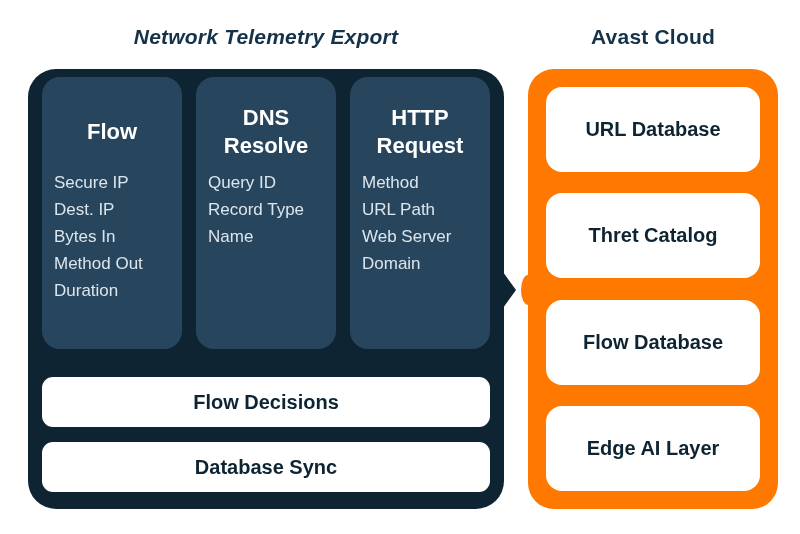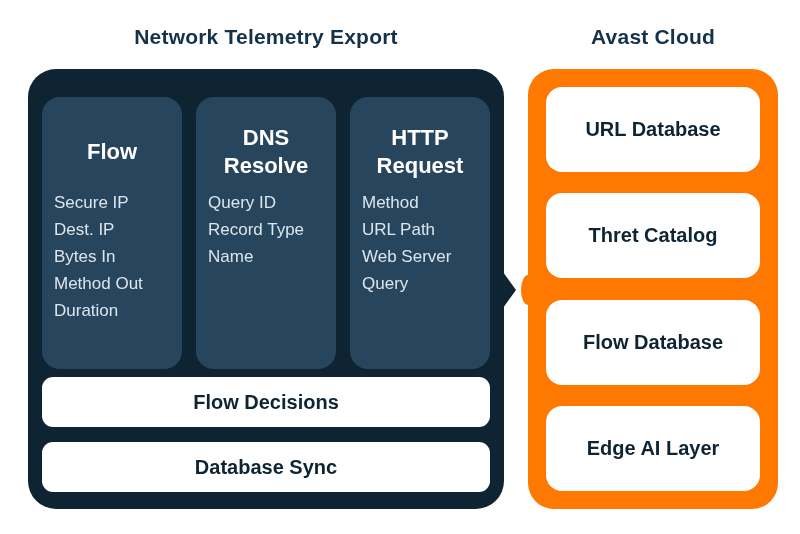--- a/index.html
+++ b/index.html
@@ -16,41 +16,41 @@
     position: absolute;
     top: 24px;
     height: 26px;
     line-height: 26px;
     text-align: center;
     font-size: 21px;
     font-weight: 700;
     color: #14334A;
     letter-spacing: 0.2px;
   }
-  .panel-title.left  { left: 28px;  width: 476px; }
+  .panel-title.left  { left: 28px;  width: 476px; font-style: italic; }
   .panel-title.right { left: 528px; width: 250px; }
 
   
   .telemetry-panel {
     position: absolute;
     left: 28px; top: 69px;
     width: 476px; height: 440px;
     background: #0E2433;
     border-radius: 28px;
   }
   .telemetry-arrow {
     position: absolute;
     right: -12px; top: 203px;
     width: 13px; height: 36px;
     background: #0E2433;
     clip-path: polygon(0 0, 100% 50%, 0 100%);
   }
   .columns {
     position: absolute;
-    left: 14px; right: 14px; top: 28px;
+    left: 14px; right: 14px; top: 8px;
     height: 272px;
     display: flex;
     gap: 14px;
   }
   .col {
     flex: 1;
     background: #27465E;
     border-radius: 18px;
     padding-top: 26px;
   }
@@ -150,21 +150,21 @@
         <div class="col-item">Record Type</div>
         <div class="col-item">Name</div>
       </div>
     </div>
 
     <div class="col">
       <div class="col-heading">HTTP Request</div>
       <div class="col-items">
         <div class="col-item">Method</div>
         <div class="col-item">URL Path</div>
-        <div class="col-item">Web Server Query</div>
+        <div class="col-item">Web Server Domain</div>
       </div>
     </div>
 
   </div>
 
   <div class="bar bar-1">Flow Decisions</div>
   <div class="bar bar-2">Database Sync</div>
 
   <div class="telemetry-arrow"></div>
 </div>

